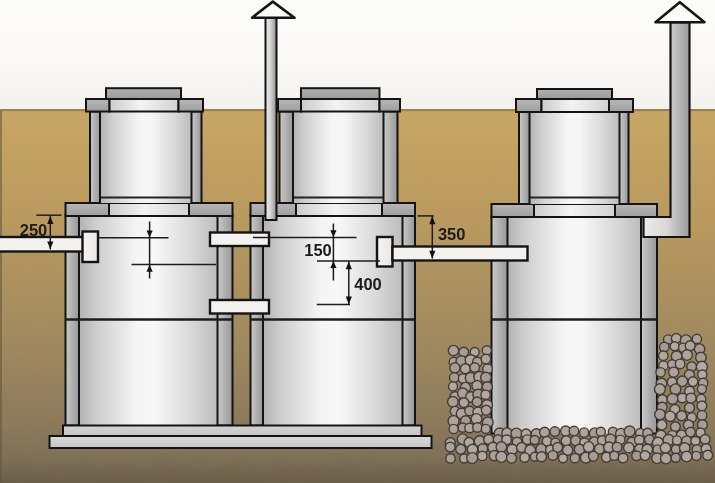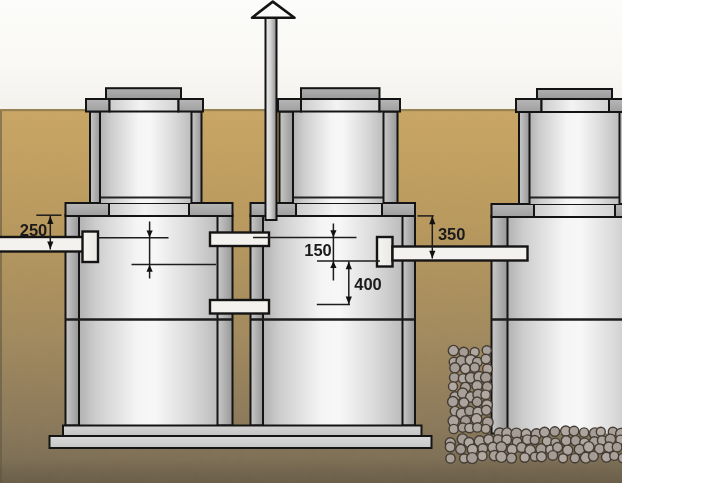--- a/index.html
+++ b/index.html
@@ -1,16 +1,16 @@
 <!DOCTYPE html>
 <html><head>
 <meta charset="utf-8">
 <style>
   html,body { margin:0; padding:0; background:#fff; }
-  #scene { width:622px; height:483px; overflow:hidden; }
+  #scene { width:715px; height:483px; overflow:hidden; }
 </style>
 </head>
 <body>
 <div id="scene">
 <svg width="715" height="483" viewBox="0 0 715 483">
 <defs>
   <linearGradient id="sky" x1="0" y1="0" x2="0" y2="1">
     <stop offset="0" stop-color="#fcfcfa"></stop>
     <stop offset="0.6" stop-color="#f9f8f5"></stop>
     <stop offset="1" stop-color="#f3f1ec"></stop>

